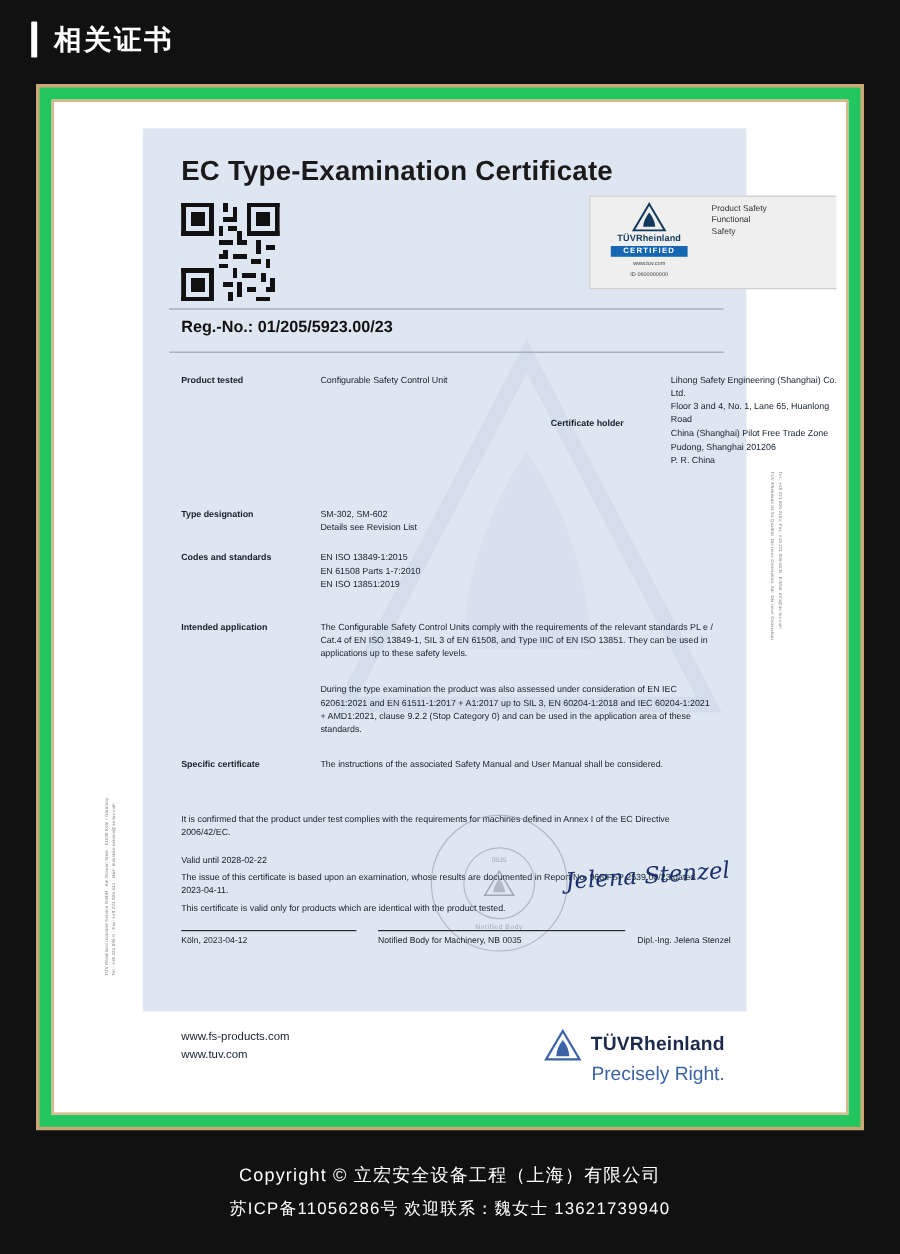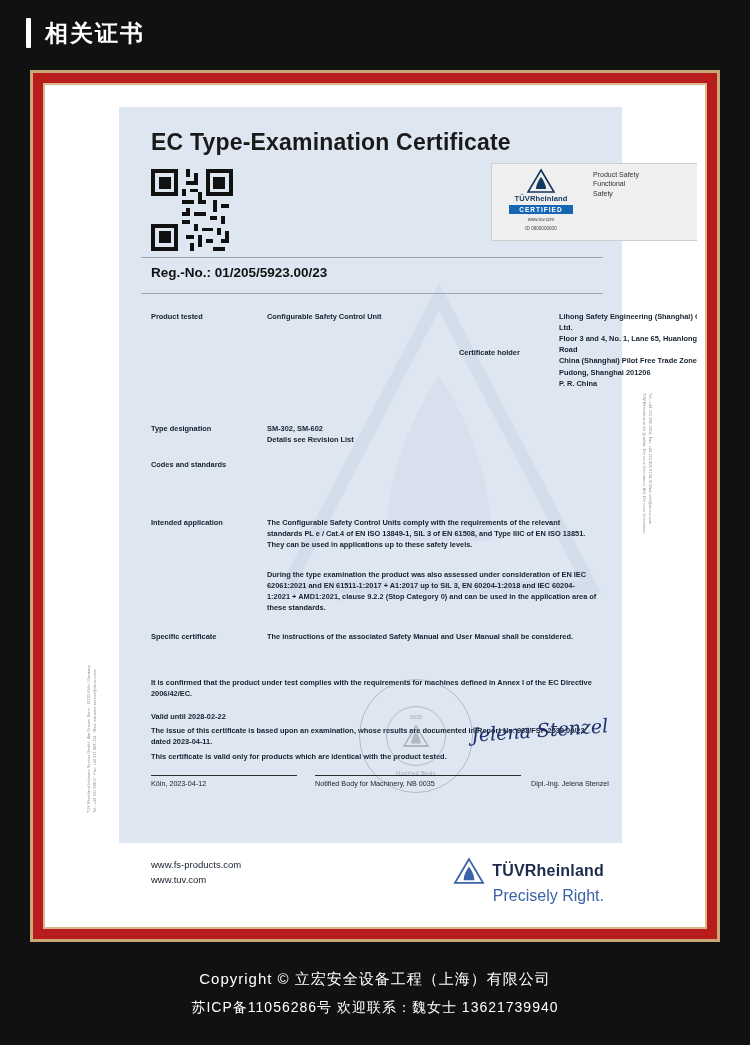--- a/index.html
+++ b/index.html
@@ -18,21 +18,21 @@
   .header-bar{
     width:5px;height:30px;background:#ffffff;margin-right:14px;border-radius:1px;
   }
   .header-title{
     font-size:23px; font-weight:bold; letter-spacing:2px; color:#ffffff;
   }
 
   
   .cert-outer{
     position:absolute; left:30px; top:70px; width:690px; height:872px;
-    background:#b91c1c;
+    background:#22c55e;
     border:3px solid #caa776;
     box-sizing:border-box;
     padding:10px;
   }
   .cert-inner-border{
     width:100%;height:100%;box-sizing:border-box;
     border:2px solid #d9b98c;
     background:#ffffff;
     padding:8px;
   }
@@ -98,21 +98,21 @@
   }
   .badge-right .ptxt{font-size:7px;color:#333;line-height:1.35;}
   .regno{
     position:absolute; left:32px; top:158px;
     font-size:13.5px; font-weight:bold; color:#111;
   }
   .hrule{
     position:absolute; left:22px; width:462px; height:1px; background:#9aa6b5;
   }
 
-  .row{position:absolute; font-size:7.4px; color:#15212e; line-height:1.5;font-weight:bold;}
+  .row{position:absolute; font-size:7.4px; color:#15212e; line-height:1.5;}
   .lbl{font-weight:bold;}
   .col-label{left:32px; width:110px;}
   .col-a{left:148px; width:165px;}
   .col-b{left:340px; width:100px;}
   .col-c{left:440px; width:150px;}
   .col-wide{left:148px; width:330px;}
 
   .sig-script{
     position:absolute; left:352px; top:612px;
     font-family:"DejaVu Serif", serif; font-style:italic; font-size:19px; color:#1b2f6b;
@@ -256,20 +256,23 @@
 Floor 3 and 4, No. 1, Lane 65, Huanlong Road
 China (Shanghai) Pilot Free Trade Zone
 Pudong, Shanghai 201206
 P. R. China</div>
 
           <div class="row lbl col-label" style="top:316px;">Type designation</div>
           <div class="row col-a" style="top:316px;white-space:pre-line;">SM-302, SM-602
 Details see Revision List</div>
 
           <div class="row lbl col-label" style="top:352px;">Codes and standards</div>
+          <div class="row col-a" style="top:352px;white-space:pre-line;">EN ISO 13849-1:2015
+EN 61508 Parts 1-7:2010
+EN ISO 13851:2019</div>
 
           <div class="row lbl col-label" style="top:410px;">Intended application</div>
           <div class="row col-wide" style="top:410px;">The Configurable Safety Control Units comply with the requirements of the relevant standards PL e / Cat.4 of EN ISO 13849-1, SIL 3 of EN 61508, and Type IIIC of EN ISO 13851. They can be used in applications up to these safety levels.</div>
           <div class="row col-wide" style="top:462px;">During the type examination the product was also assessed under consideration of EN IEC 62061:2021 and EN 61511-1:2017 + A1:2017 up to SIL 3, EN 60204-1:2018 and IEC 60204-1:2021 + AMD1:2021, clause 9.2.2 (Stop Category 0) and can be used in the application area of these standards.</div>
 
           <div class="row lbl col-label" style="top:524px;">Specific certificate</div>
           <div class="row col-wide" style="top:524px;">The instructions of the associated Safety Manual and User Manual shall be considered.</div>
 
           <div class="row" style="top:570px;left:32px;width:446px;">It is confirmed that the product under test complies with the requirements for machines defined in Annex I of the EC Directive 2006/42/EC.</div>
           <div class="row" style="top:604px;left:32px;width:446px;">Valid until 2028-02-22</div>

